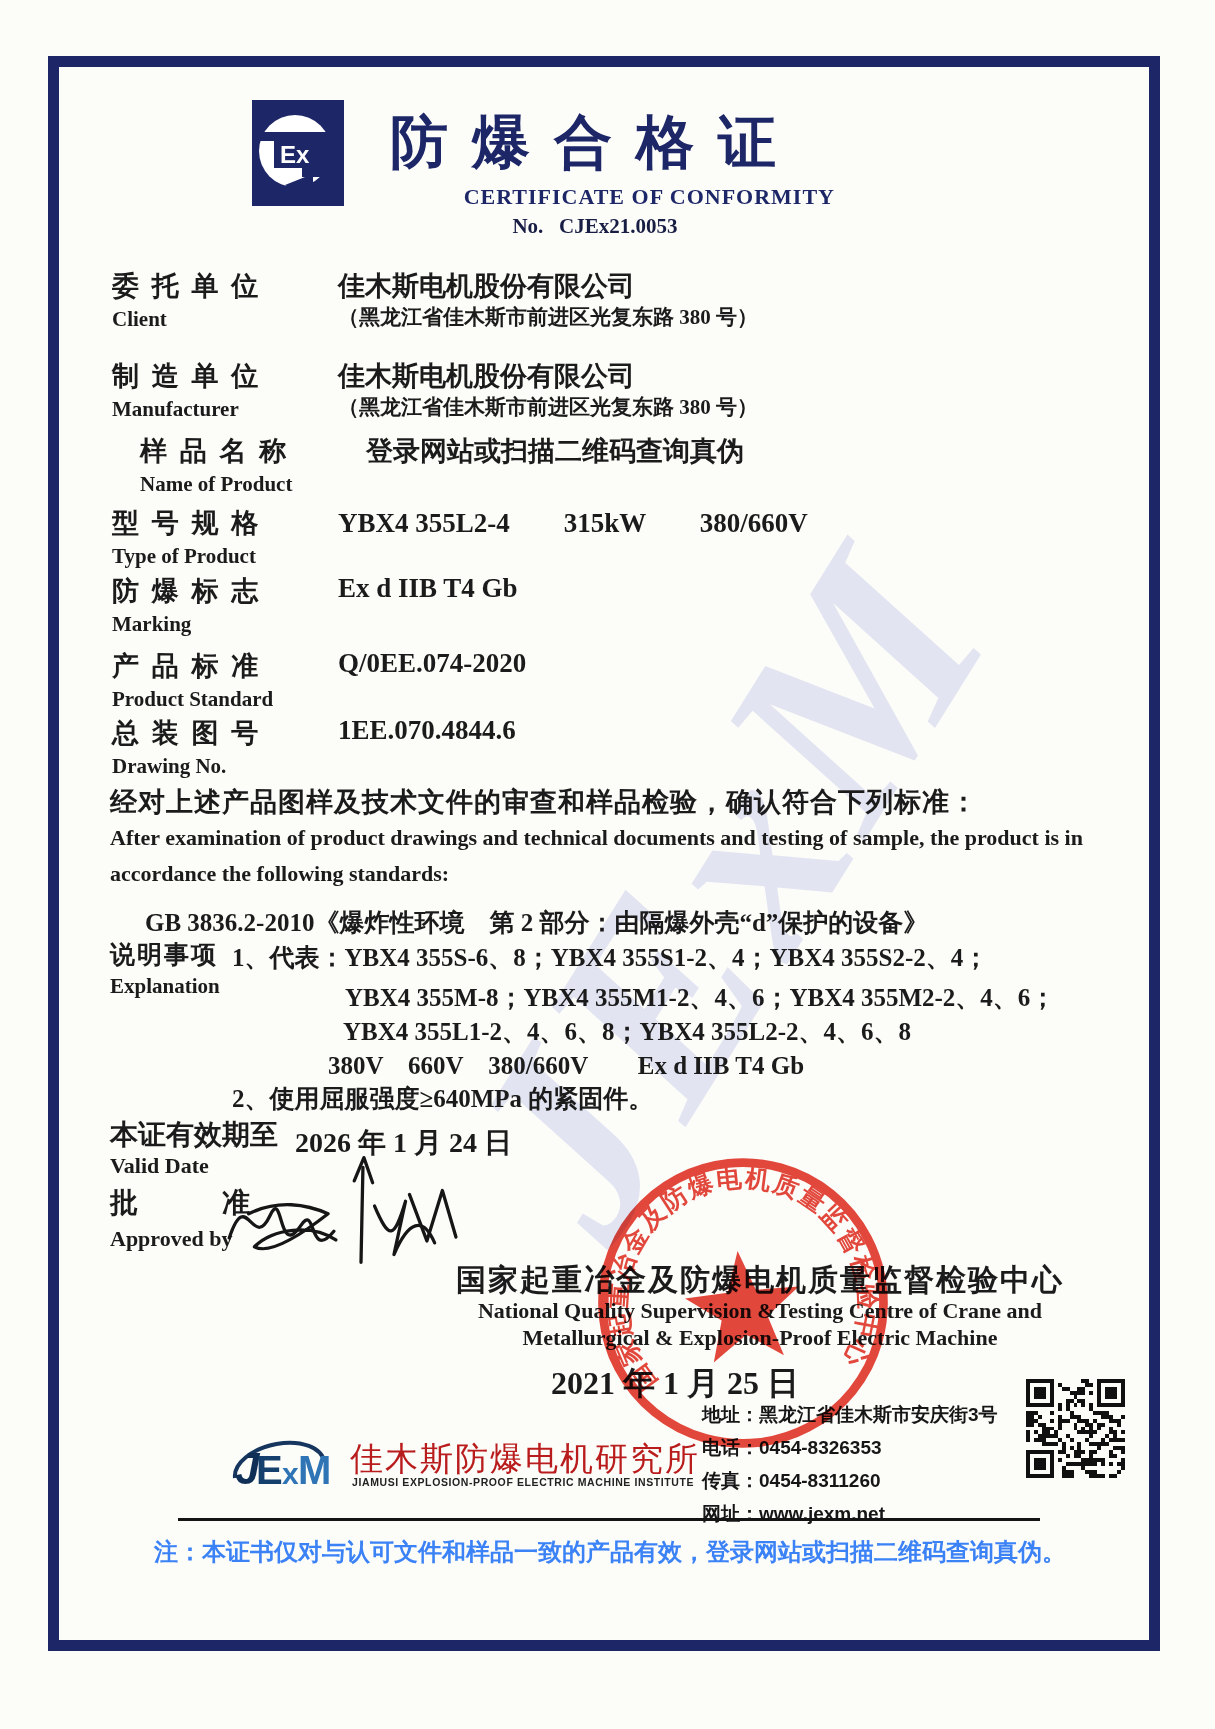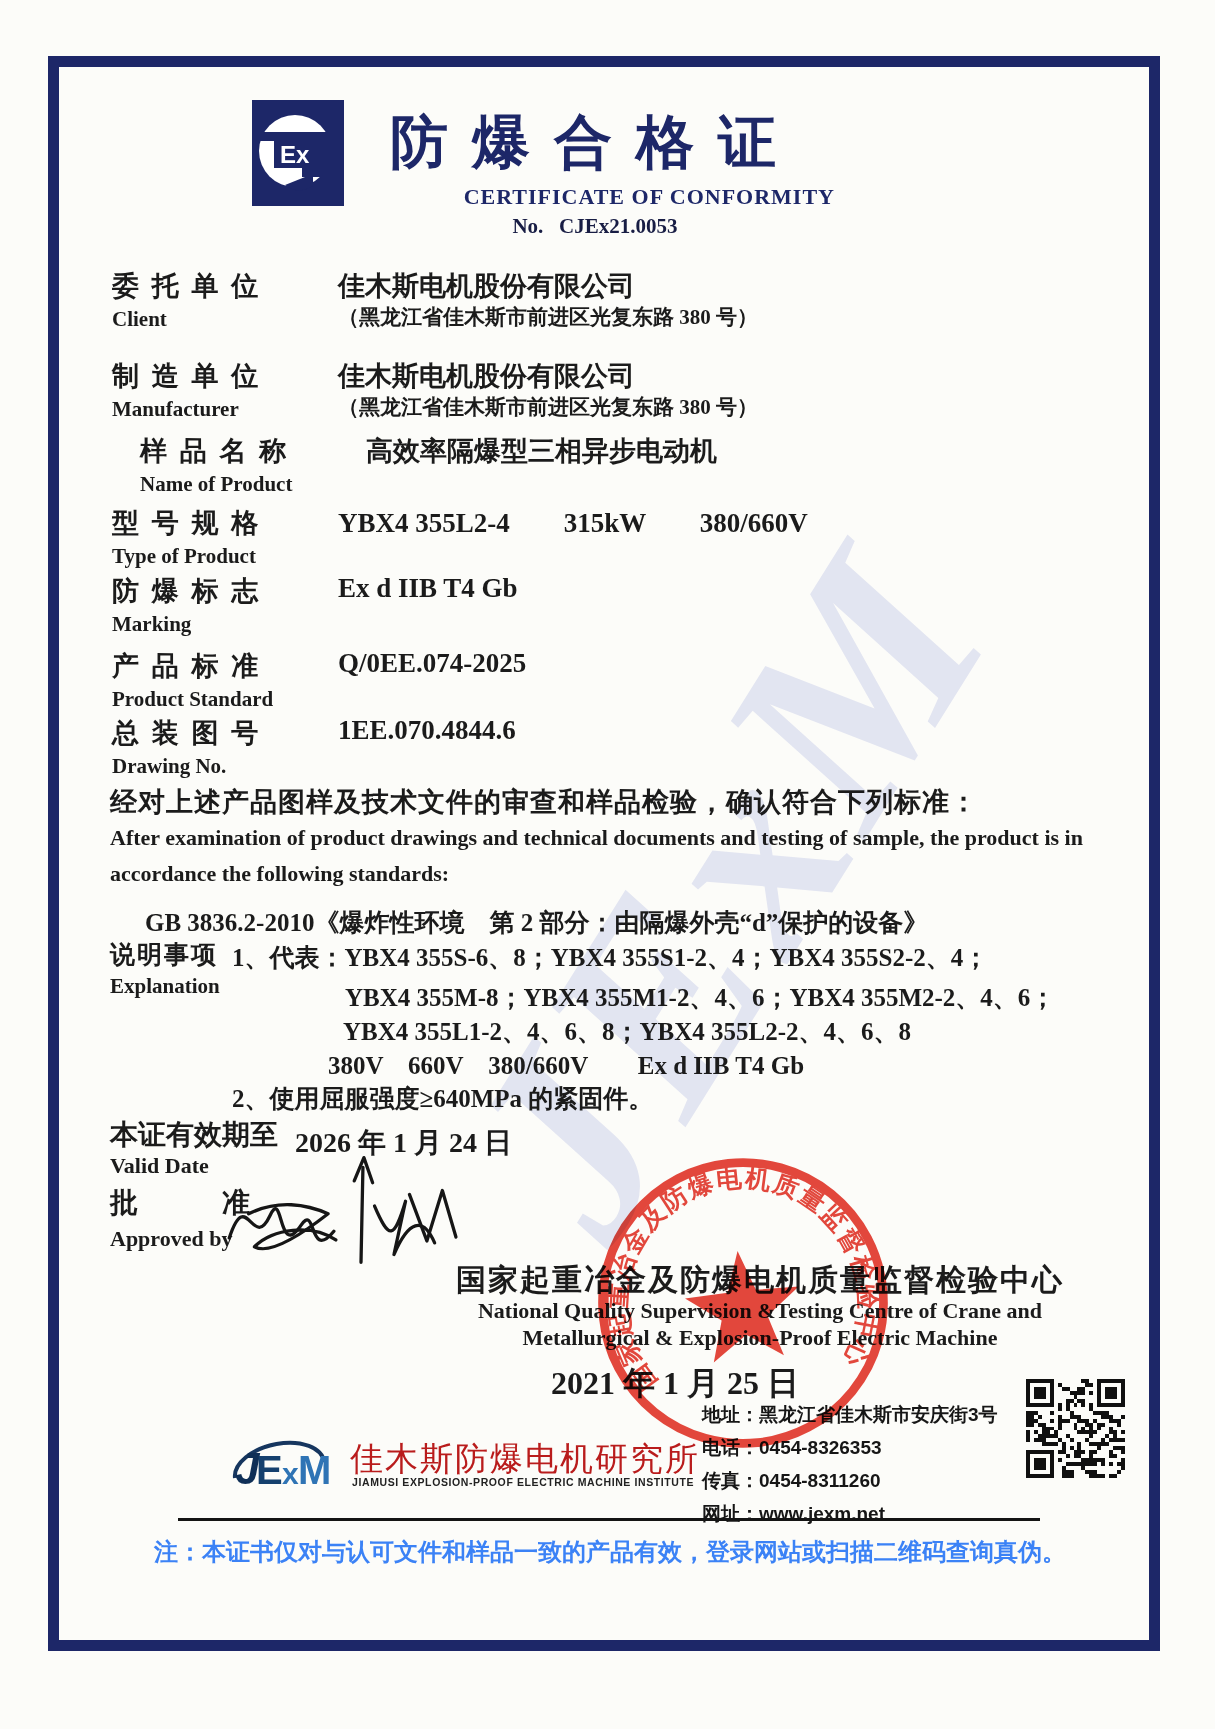--- a/index.html
+++ b/index.html
@@ -97,36 +97,36 @@
   </div>
   <div class="frow r2 z">
     <div class="lab-cn">制 造 单 位</div>
     <div class="lab-en">Manufacturer</div>
     <div class="val">佳木斯电机股份有限公司</div>
     <div class="val-sub">（黑龙江省佳木斯市前进区光复东路 380 号）</div>
   </div>
   <div class="frow r3 z">
     <div class="lab-cn">样 品 名 称</div>
     <div class="lab-en">Name of Product</div>
-    <div class="val">高效率隔爆型三相异步电动机</div>
+    <div class="val">登录网站或扫描二维码查询真伪</div>
   </div>
   <div class="frow r4 z">
     <div class="lab-cn">型 号 规 格</div>
     <div class="lab-en">Type of Product</div>
     <div class="val">YBX4 355L2-4　　315kW　　380/660V</div>
   </div>
   <div class="frow r5 z">
     <div class="lab-cn">防 爆 标 志</div>
     <div class="lab-en">Marking</div>
     <div class="val">Ex d IIB T4 Gb</div>
   </div>
   <div class="frow r6 z">
     <div class="lab-cn">产 品 标 准</div>
     <div class="lab-en">Product Standard</div>
-    <div class="val">Q/0EE.074-2025</div>
+    <div class="val">Q/0EE.074-2020</div>
   </div>
   <div class="frow r7 z">
     <div class="lab-cn">总 装 图 号</div>
     <div class="lab-en">Drawing No.</div>
     <div class="val">1EE.070.4844.6</div>
   </div>
 
   <div class="z st-cn">经对上述产品图样及技术文件的审查和样品检验，确认符合下列标准：</div>
   <div class="z st-en">After examination of product drawings and technical documents and testing of sample, the product is in accordance the following standards:</div>
   <div class="z gb2">GB 3836.2-2010《爆炸性环境　第 2 部分：由隔爆外壳“d”保护的设备》</div>

